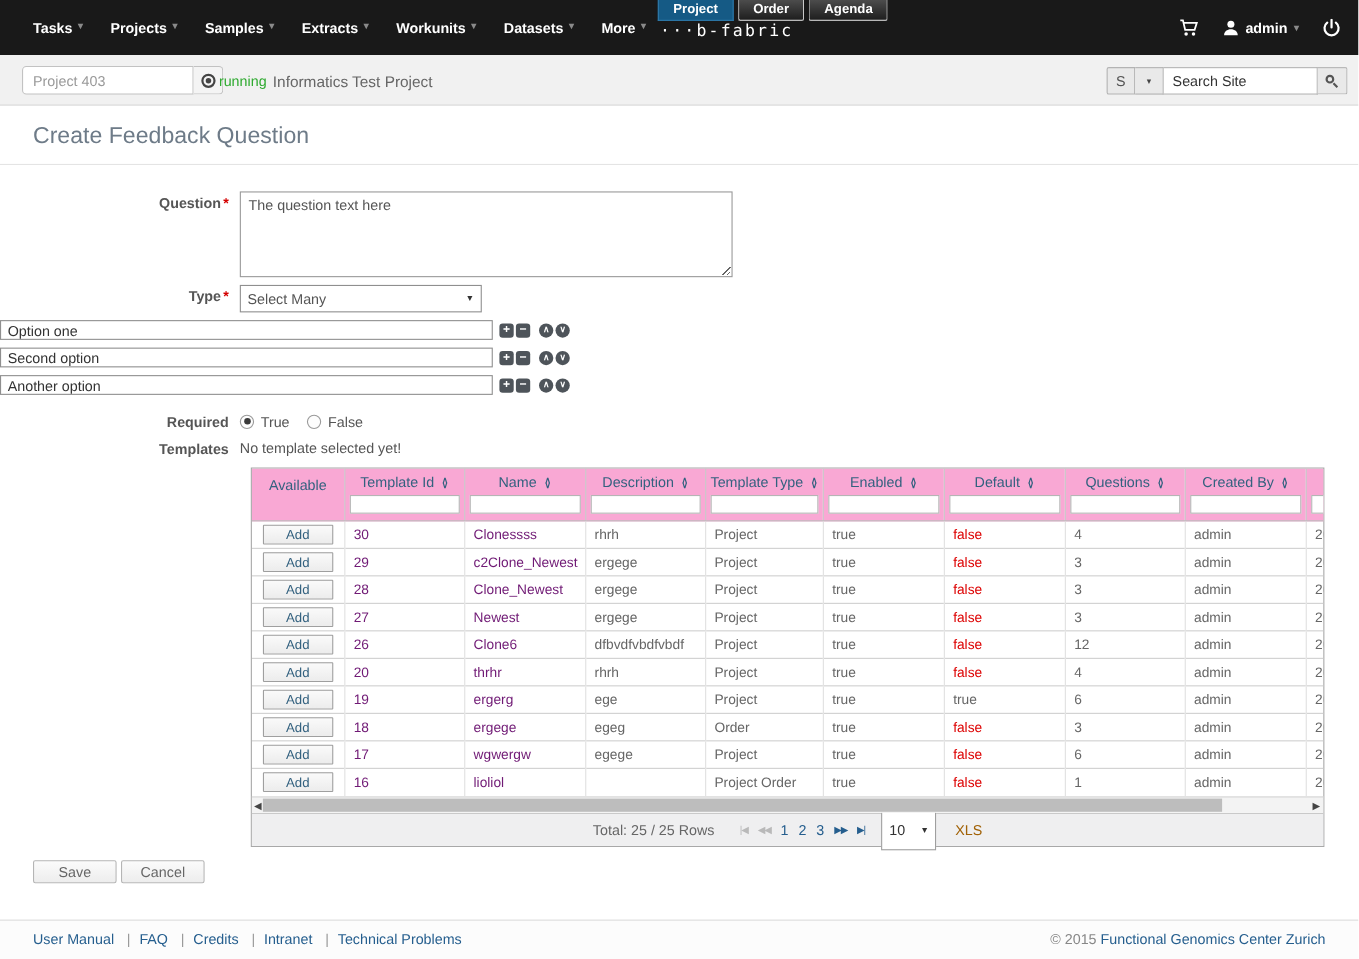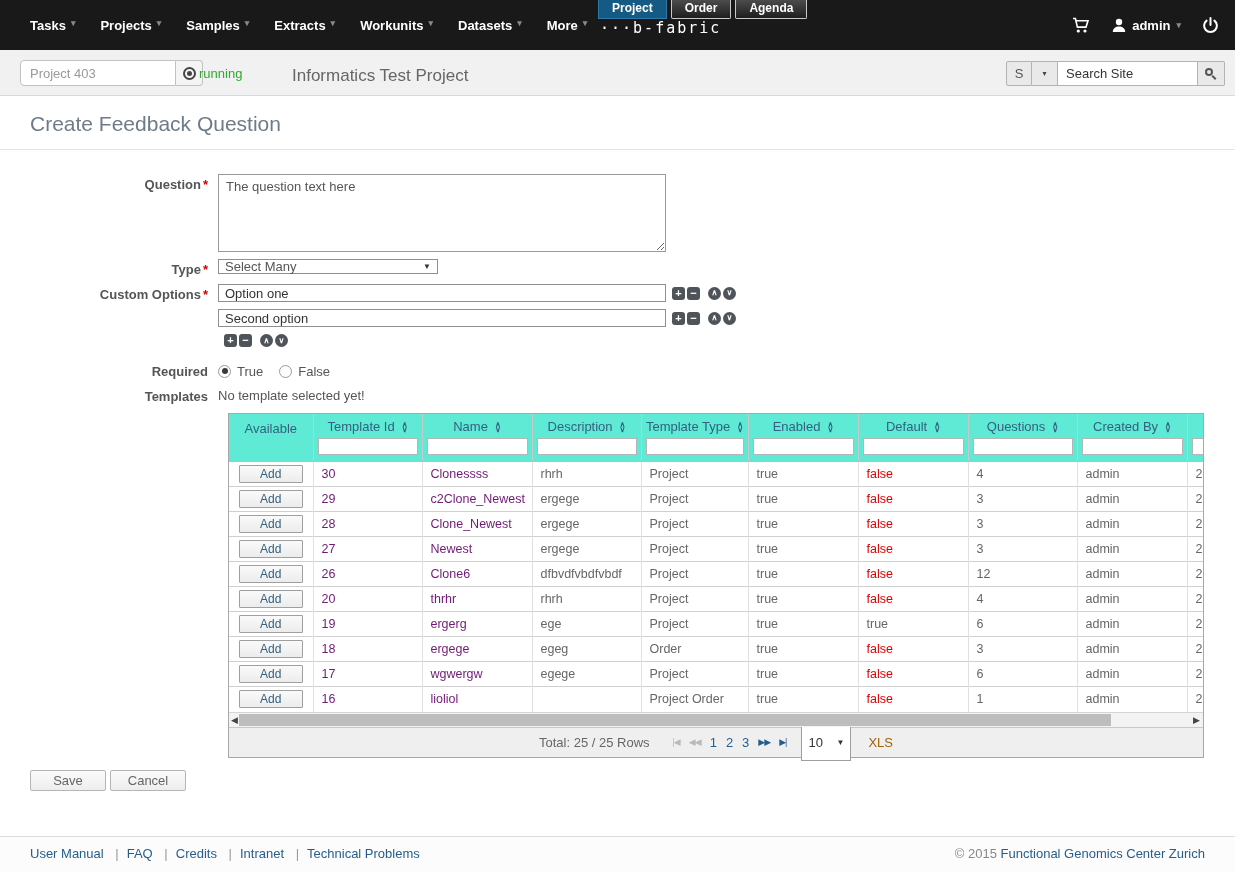--- a/index.html
+++ b/index.html
@@ -25,58 +25,58 @@
   .user-group .caret { color:#8a8a8a; font-size:9px; }
   
   .contextbar { height:46px; background:#f1f1f1; border-bottom:1px solid #d9d9d9; position:relative; flex:0 0 auto; }
   .proj-group { position:absolute; left:20px; top:10px; display:flex; height:26px; }
   .proj-input { width:156px; height:26px; border:1px solid #c2c2c2; border-radius:4px 0 0 4px; padding:0 9px; font-size:13px; color:#555; background:#fff; outline:none; font-family:inherit; }
   .proj-input::placeholder { color:#9a9a9a; }
   .proj-btn { width:27px; height:26px; border:1px solid #c2c2c2; border-left:none; border-radius:0 4px 4px 0; background:#f4f4f4; display:flex; align-items:center; justify-content:center; cursor:pointer; }
   .bullseye { width:13px; height:13px; border:2px solid #444; border-radius:50%; display:flex; align-items:center; justify-content:center; }
   .bullseye i { width:5px; height:5px; background:#444; border-radius:50%; }
   .ctx-status { position:absolute; left:199px; top:16px; color:#2faa30; font-size:13px; }
-  .ctx-project { position:absolute; left:248px; top:16px; color:#666; font-size:17px;margin-left:44px; }
+  .ctx-project { position:absolute; left:248px; top:16px; color:#666; font-size:14px; }
   .search-group { position:absolute; right:10px; top:11px; display:flex; height:25px; }
   .sg-btn { border:1px solid #b3b3b3; background:#e9e9e9; color:#555; font-size:13px; display:flex; align-items:center; justify-content:center; cursor:pointer; font-family:inherit; }
   .sg-s { width:26px; border-radius:2px 0 0 2px; }
   .sg-caret { width:26px; border-left:none; font-size:8px; color:#444; }
   .search-input { width:140px; border:1px solid #b3b3b3; border-left:none; padding:0 8px; font-size:13px; color:#333; outline:none; font-family:inherit; }
   .search-input::placeholder { color:#333; }
   .sg-search { width:27px; border-left:none; border-radius:0 2px 2px 0; }
   .mag { position:relative; width:12px; height:12px; }
   .mag i { position:absolute; left:0; top:0; width:8px; height:8px; border:2px solid #555; border-radius:50%; }
   .mag b { position:absolute; width:2px; height:5px; background:#555; left:8px; top:7px; transform:rotate(-45deg); }
   
   .titlebar { padding:16px 30px 13px; border-bottom:1px solid #e4e4e4; }
   .titlebar h1 { font-size:21px; font-weight:normal; color:#6e7b88; }
   .content { flex:1 0 auto; padding-top:24px; }
   .form-row { display:flex; margin-bottom:7px; }
   .f-label { width:218px; flex:0 0 218px; text-align:right; padding-right:10px; padding-top:3px; font-size:13px; font-weight:bold; color:#555; }
   .req { color:#d40000; margin-left:2px; }
   .q-textarea { width:448px; height:78px; border:1px solid #999; font-size:13px; color:#555; padding:4px 7px; resize:both; font-family:inherit; outline:none; }
-  .sel-box { width:220px; height:15px; border:1px solid #8f8f8f; background:#fff; display:flex; align-items:center; justify-content:space-between; padding:0 6px; font-size:13px; color:#555; cursor:pointer; }
+  .sel-box { width:220px; height:25px; border:1px solid #8f8f8f; background:#fff; display:flex; align-items:center; justify-content:space-between; padding:0 6px; font-size:13px; color:#555; cursor:pointer; }
   .sel-box .sel-caret { font-size:8px; color:#333; }
   .opt-row { display:flex; align-items:center; margin-bottom:7px; }
   .opt-input { width:448px; height:18px; border:1px solid #8f8f8f; padding:0 6px; font-size:13px; color:#333; outline:none; font-family:inherit; }
   .opt-icons { display:flex; align-items:center; gap:2px; margin-left:6px; }
   .ic-btn { width:13px; height:13px; background:#4e545a; color:#fff; display:flex; align-items:center; justify-content:center; cursor:pointer; }
   .ic-sq { border-radius:3px; font-size:11px; line-height:11px; font-weight:bold; }
   .ic-ci { border-radius:50%; font-size:8px; line-height:8px; font-weight:bold; }
   .ic-gap { width:4px; }
   .radio-group { display:flex; align-items:center; gap:6px; padding-top:2px; font-size:13px; color:#555; }
   .radio { width:13px; height:13px; border:1px solid #9a9a9a; border-radius:50%; background:#fdfdfd; display:inline-flex; align-items:center; justify-content:center; cursor:pointer; }
   .radio.checked i { width:6px; height:6px; border-radius:50%; background:#3a3a3a; }
   .radio-label { margin-right:10px; }
   .tpl-empty { padding-top:2px; font-size:13px; color:#555; }
   
   .table-wrap { margin-left:228px; width:976px; border:1px solid #a8a8a8; margin-top:9px; background:#fff; }
   .tbl-clip { overflow:hidden; width:974px; }
   table { border-collapse:collapse; table-layout:fixed; width:1080px; font-size:12.5px; }
-  thead th { background:#5eead4; border-right:1px solid #c9c9c9; border-bottom:1px solid #bdbdbd; padding:2px 4px 6px; vertical-align:top; font-weight:normal; }
+  thead th { background:#f9a8d4; border-right:1px solid #c9c9c9; border-bottom:1px solid #bdbdbd; padding:2px 4px 6px; vertical-align:top; font-weight:normal; }
   thead th:last-child { border-right:none; }
   .th-label { color:#33617f; font-size:13px; display:flex; justify-content:center; align-items:center; gap:7px; padding:3px 0 4px; cursor:pointer; }
   .sort-ic { display:inline-flex; flex-direction:column; align-items:center; color:#33617f; font-size:8px; line-height:5px; font-weight:bold; }
   .th-filter { width:100%; height:17px; border:1px solid #b5b5b5; display:block; outline:none; font-family:inherit; font-size:12px; padding:0 4px; }
   tbody td { border-top:1px solid #cfcfcf; border-right:1px solid #e0e0e0; padding:4px 8px; color:#666; height:25px; white-space:nowrap; overflow:hidden; }
   tbody td:last-child { border-right:none; }
   td.c-avail { text-align:center; padding:3px 4px; }
   .add-btn { width:64px; height:18px; background:linear-gradient(#fafafa,#ececec); border:1px solid #9f9f9f; border-radius:1px; color:#33617f; font-size:12px; cursor:pointer; font-family:inherit; }
   a.cell-link { color:#701a75; text-decoration:none; cursor:pointer; }
   td.red { color:#dd0000; }
@@ -215,21 +215,20 @@
 
   <div class="form-row">
     <div class="f-label"><span>Type</span><span class="req">*</span></div>
     <div class="sel-box">
       <span>Select Many</span>
       <span class="sel-caret">▼</span>
     </div>
   </div>
 
   <div class="form-row">
-    <div class="f-label"><span>Custom Options</span><span class="req">*</span></div>
     <div>
 
     <div class="opt-row">
         <input class="opt-input" value="Option one" style="">
         <span class="opt-icons">
           <span class="ic-btn ic-sq">+</span>
           <span class="ic-btn ic-sq">−</span>
           <span class="ic-gap"></span>
           <span class="ic-btn ic-ci">∧</span>
           <span class="ic-btn ic-ci">∨</span>
@@ -239,20 +238,21 @@
         <input class="opt-input" value="Second option" style="">
         <span class="opt-icons">
           <span class="ic-btn ic-sq">+</span>
           <span class="ic-btn ic-sq">−</span>
           <span class="ic-gap"></span>
           <span class="ic-btn ic-ci">∧</span>
           <span class="ic-btn ic-ci">∨</span>
         </span>
       </div>
         <div class="opt-row">
+        <input class="opt-input" value="Another option" style="">
         <span class="opt-icons">
           <span class="ic-btn ic-sq">+</span>
           <span class="ic-btn ic-sq">−</span>
           <span class="ic-gap"></span>
           <span class="ic-btn ic-ci">∧</span>
           <span class="ic-btn ic-ci">∨</span>
         </span>
       </div>
       </div>
   </div>

